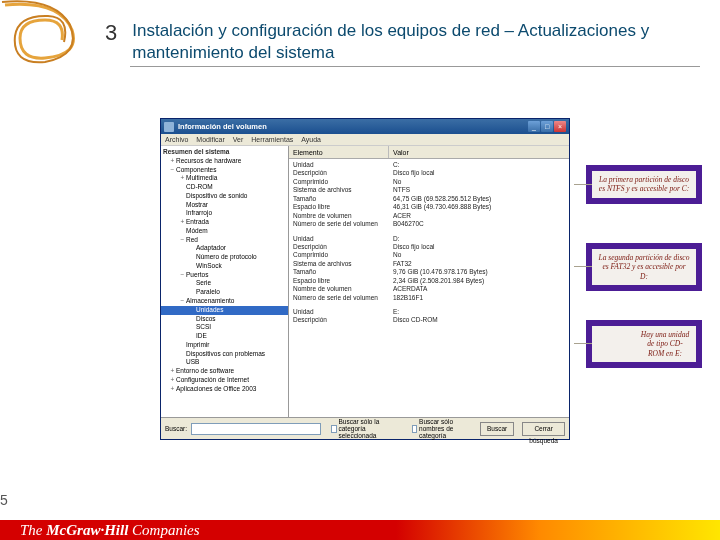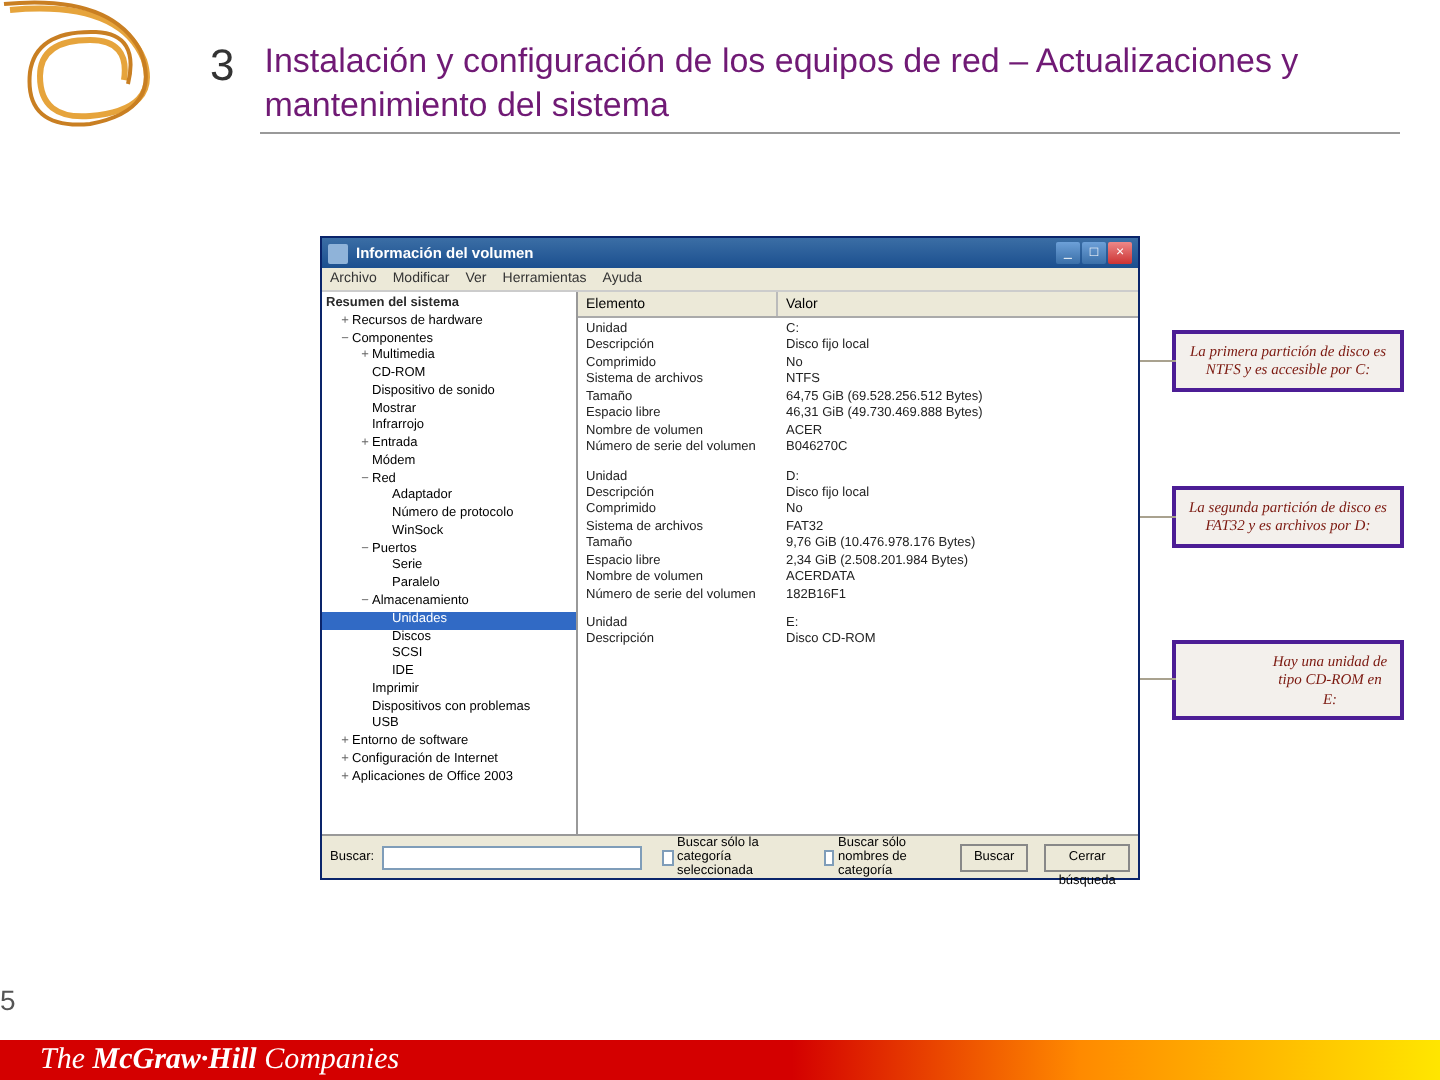--- a/index.html
+++ b/index.html
@@ -3,21 +3,21 @@
 <meta charset="utf-8">
 <style>
   * { box-sizing: border-box; margin: 0; padding: 0; }
   body { width: 720px; height: 540px; font-family: Arial, sans-serif; background: #fff; position: relative; overflow: hidden; }
 
   .logo-swirl { position: absolute; top: 0; left: 0; width: 100px; height: 80px; }
   .logo-swirl svg { width: 100%; height: 100%; }
 
   .slide-header { position: absolute; top: 20px; left: 105px; right: 20px; display: flex; align-items: flex-start; gap: 15px; }
   .slide-num { font-size: 22px; color: #333; }
-  .slide-title { font-size: 17px; color: #701a75; line-height: 1.3; flex: 1; }
+  .slide-title { font-size: 17px; color: #0c4a6e; line-height: 1.3; flex: 1; }
   .header-rule { position: absolute; top: 66px; left: 130px; right: 20px; height: 1px; background: #999; }
 
   .win { position: absolute; top: 118px; left: 160px; width: 410px; height: 322px; background: #ece9d8; border: 1px solid #0a246a; font-size: 7px; font-family: Tahoma, sans-serif; }
   .titlebar { height: 15px; background: linear-gradient(#3b6ea5,#1b4f8f); color: #fff; display: flex; align-items: center; padding: 0 3px; }
   .titlebar .ticon { width: 10px; height: 10px; background: #8fb3d9; margin-right: 4px; border-radius: 1px; }
   .titlebar .ttext { flex: 1; font-weight: bold; font-size: 7.5px; }
   .winctrl { display: flex; gap: 1px; }
   .winctrl div { width: 12px; height: 11px; background: linear-gradient(#6da0d8,#3a6fa8); color:#fff; font-size:7px; text-align:center; line-height:11px; border-radius:1px; }
   .winctrl .close { background: linear-gradient(#e88,#c33); }
 
@@ -42,21 +42,21 @@
   .row .v { flex: 1; padding-left: 4px; color: #222; }
   .sep { height: 6px; }
 
   .search { height: 22px; background: #ece9d8; border-top: 1px solid #999; display: flex; align-items: center; padding: 0 4px; gap: 4px; font-size: 6.5px; }
   .search input[type=text] { flex: 0 0 130px; height: 12px; font-size: 6.5px; border: 1px solid #7f9db9; }
   .search .chk { display: flex; align-items: center; gap: 2px; margin-left: 6px; }
   .search .chk .box { width: 8px; height: 8px; border: 1px solid #7f9db9; background: #fff; }
   .search .btn { margin-left: auto; height: 14px; padding: 0 6px; border: 1px solid #888; background: #ece9d8; font-size: 6.5px; line-height: 12px; }
   .search .btn + .btn { margin-left: 4px; }
 
-  .callout { position: absolute; right: 18px; background: #f3f0ec; border: 2px solid #4c1d95; padding: 4px 6px; font-size: 7.5px; color: #7b180f; width: 116px; text-align: center; line-height: 1.25; font-family: Georgia, serif; font-style: italic; }
+  .callout { position: absolute; right: 18px; background: #f3f0ec; border: 6px solid #4c1d95; padding: 4px 6px; font-size: 7.5px; color: #7b180f; width: 116px; text-align: center; line-height: 1.25; font-family: Georgia, serif; font-style: italic; }
   .callout::before { content: ""; position: absolute; left: -18px; top: 48%; width: 18px; height: 1px; background: #a9a28f; }
   .callout1 { top: 165px; }
   .callout2 { top: 243px; }
   .callout3 { top: 320px; padding-left: 48px; }
 
   .pagecut { position: absolute; left: 0; bottom: 32px; font-size: 14px; color: #555; }
 
   .footer-bar { position: absolute; bottom: 0; left: 0; right: 0; height: 20px; background: linear-gradient(90deg, #d40000 0%, #d40000 55%, #ff8a00 75%, #ffe600 100%); display: flex; align-items: center; }
   .footer-brand { color: #fff; font-style: italic; font-size: 15px; padding-left: 20px; font-family: 'Times New Roman', serif; }
   .footer-brand b { font-weight: bold; }
@@ -218,21 +218,21 @@
     <span class="chk">
         <span class="box"></span>
         <span>Buscar sólo nombres de categoría</span>
       </span>
     <button class="btn">Buscar</button>
     <button class="btn">Cerrar búsqueda</button>
   </div>
 </div>
 
 <div class="callout callout1">La primera partición de disco es NTFS y es accesible por C:</div>
-<div class="callout callout2">La segunda partición de disco es FAT32 y es archivos por D:</div>
+<div class="callout callout2">La segunda partición de disco es FAT32 y es accesible por D:</div>
 <div class="callout callout3">Hay una unidad de tipo CD-ROM en E:</div>
 
 <div class="pagecut">5</div>
 
 <div class="footer-bar">
   <span class="footer-brand">
     <span>The </span><b>McGraw·Hill</b><span> Companies</span>
   </span>
 </div>
 

